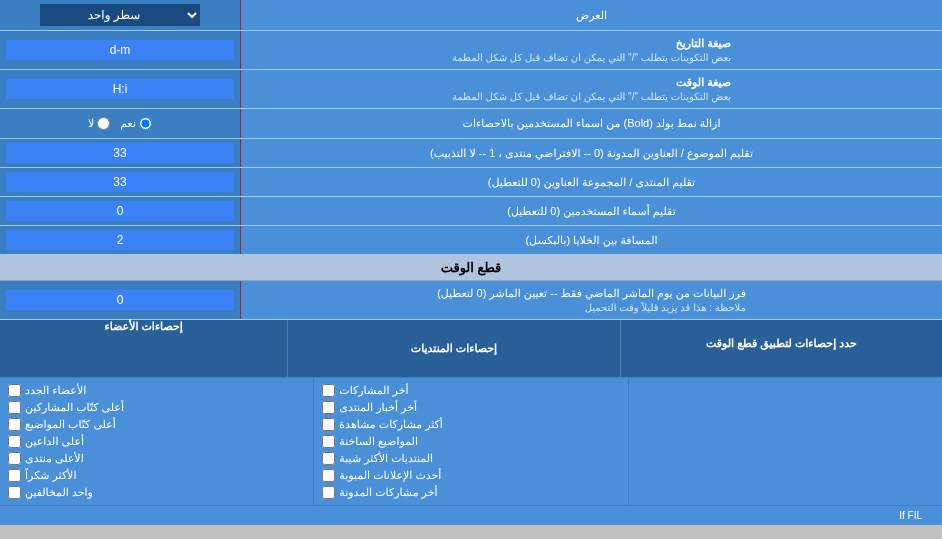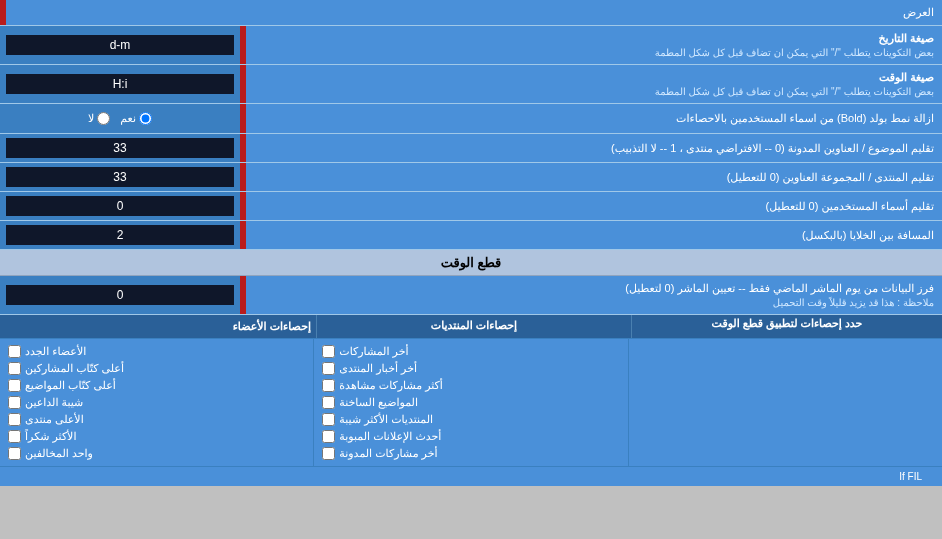--- a/index.html
+++ b/index.html
@@ -23,38 +23,38 @@
       border-bottom: 1px solid #a0c8e8;
     }
 
     .label-cell {
       flex: 1;
       background: #4a90d9;
       color: #fff;
       padding: 6px 8px;
       display: flex;
       align-items: center;
-      justify-content: flex-start;
+      justify-content: center;
       text-align: right;
       font-size: 11px;
-      border-left: 6px solid #b91c1c;
+      border-left: 1px solid #b91c1c;
     }
 
     .input-cell {
       width: 240px;
       min-width: 240px;
       background: #3a7fc1;
       display: flex;
       align-items: center;
       justify-content: center;
       padding: 4px 6px;
     }
 
     .input-field {
-      background: #0f172a;
+      background: #3b82f6;
       color: #fff;
       border: none;
       padding: 3px 8px;
       width: 100%;
       font-size: 12px;
       text-align: center;
       direction: ltr;
     }
 
     .select-field {
@@ -92,20 +92,27 @@
     }
   </style>
 </head>
 <body>
 
 <div class="main-container">
 
   <div class="row">
     <div class="label-cell">
       <span>العرض</span>
+    </div>
+    <div class="input-cell">
+      <select class="select-field">
+        <option>سطر واحد</option>
+        <option>سطرين</option>
+        <option>ثلاثة أسطر</option>
+      </select>
     </div>
   </div>
 
   <div class="row">
     <div class="label-cell">
       <div>
         <div style="font-weight:bold;">صيغة التاريخ</div>
         <div style="font-size:10px;color:#d0e8ff;margin-top:2px;">بعض التكوينات يتطلب "/" التي يمكن ان تضاف قبل كل شكل المطمة</div>
       </div>
     </div>
@@ -192,27 +199,27 @@
       </div>
     </div>
     <div class="input-cell">
       <input class="input-field" type="text" value="0" style="">
     </div>
   </div>
 
   <div style="background:#4a90d9;width:100%;">
 
     <div style="display:flex;width:100%;background:#2a6098;border-bottom:1px solid #3a80c0;">
-      <div style="flex:1;color:#fff;text-align:center;padding:2px;font-weight:bold;font-size:11px;border-left:1px solid #4a80b0;">
+      <div style="flex:1;color:#fff;text-align:center;padding:17px;font-weight:bold;font-size:11px;border-left:1px solid #4a80b0;">
         <span>حدد إحصاءات لتطبيق قطع الوقت</span>
       </div>
-      <div style="flex:1;color:#fff;text-align:center;padding:4px;font-weight:bold;font-size:11px;border-left:1px solid #4a80b0;">
+      <div style="flex:1;color:#fff;text-align:center;padding:22px;font-weight:bold;font-size:11px;border-left:1px solid #4a80b0;">
         <span>إحصاءات المنتديات</span>
       </div>
-      <div style="flex:1;color:#fff;padding:5px;font-weight:bold;font-size:11px;">
+      <div style="flex:1;color:#fff;text-align:center;font-weight:bold;font-size:11px;">
         <span>إحصاءات الأعضاء</span>
       </div>
     </div>
 
     <div style="display:flex;width:100%;">
 
       <div style="flex:1;padding:4px 8px;border-left:1px solid #3a80c0;"></div>
 
       <div style="flex:1;padding:4px 8px;border-left:1px solid #3a80c0;">
         <div class="checkbox-item">
@@ -252,21 +259,21 @@
         </div>
         <div class="checkbox-item">
           <span>أعلى كتّاب المشاركين</span>
           <input type="checkbox" style="">
         </div>
         <div class="checkbox-item">
           <span>أعلى كتّاب المواضيع</span>
           <input type="checkbox" style="">
         </div>
         <div class="checkbox-item">
-          <span>شيبة الداعين</span>
+          <span>أعلى الداعين</span>
           <input type="checkbox" style="">
         </div>
         <div class="checkbox-item">
           <span>الأعلى منتدى</span>
           <input type="checkbox" style="">
         </div>
         <div class="checkbox-item">
           <span>الأكثر شكراً</span>
           <input type="checkbox" style="">
         </div>

